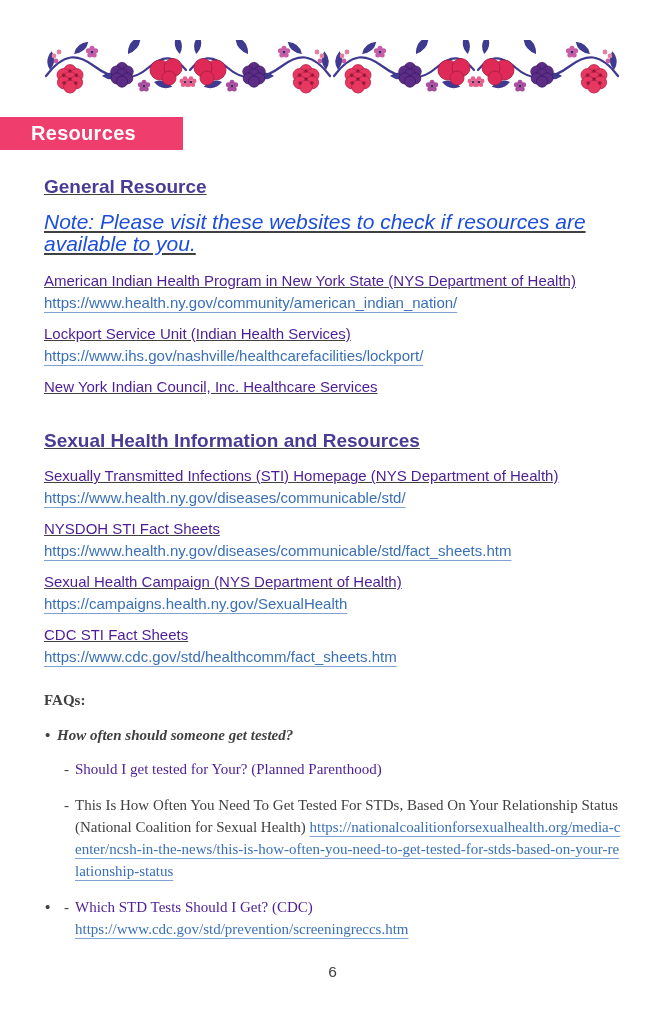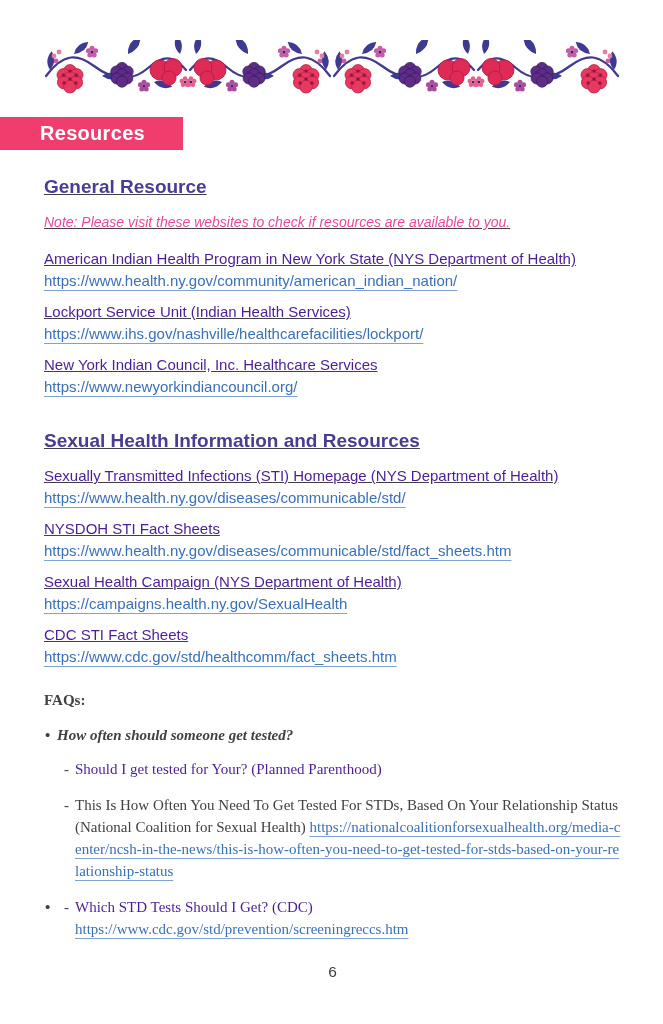--- a/index.html
+++ b/index.html
@@ -26,21 +26,21 @@
     width: 183px;
     height: 33px;
     background: #EF3E6E;
     display: flex;
     align-items: center;
   }
   .banner .banner-label {
     color: #ffffff;
     font-size: 20px;
     font-weight: bold;
-    padding-left: 40px;
+    padding-left: 31px;
     letter-spacing: 0.3px;
   }
 
   .content {
     padding: 26px 42px 0 44px;
     font-size: 15px;
     line-height: 22px;
   }
 
   .section-heading {
@@ -48,22 +48,22 @@
     font-size: 19px;
     font-weight: bold;
     margin: 0 0 13px 0;
     line-height: 22px;
   }
   .section { margin-bottom: 2px; text-decoration: underline; }
   .section + .section { margin-top: 32px; }
 
   .note {
     font-style: italic;
-    color: #ec4899;
-    font-size: 14px;
+    color: #1d4ed8;
+    font-size: 21px;
     margin: 0 0 15px 0;
   }
 
   .entry { margin-bottom: 9px; }
   .entry-title { color: #4c1d95; }
   a.link, .link {
     color: #3A70B7;
     text-decoration: underline;
     text-decoration-color: #80A1D4;
     text-decoration-thickness: 1.3px;
@@ -198,21 +198,20 @@
     <div class="entry">
       <div class="entry-title">American Indian Health Program in New York State (NYS Department of Health)</div>
       <a class="link">https://www.health.ny.gov/community/american_indian_nation/</a>
     </div>
     <div class="entry">
       <div class="entry-title">Lockport Service Unit (Indian Health Services)</div>
       <a class="link">https://www.ihs.gov/nashville/healthcarefacilities/lockport/</a>
     </div>
     <div class="entry">
       <div class="entry-title">New York Indian Council, Inc. Healthcare Services</div>
-      <a class="link">https://www.newyorkindiancouncil.org/</a>
     </div>
   </div>
 
   <div class="section">
     <h2 class="section-heading">Sexual Health Information and Resources</h2>
 
     <div class="entry">
       <div class="entry-title">Sexually Transmitted Infections (STI) Homepage (NYS Department of Health)</div>
       <a class="link">https://www.health.ny.gov/diseases/communicable/std/</a>
     </div>

